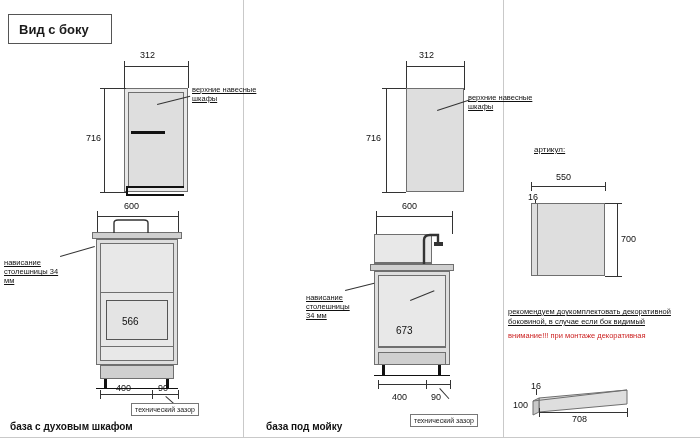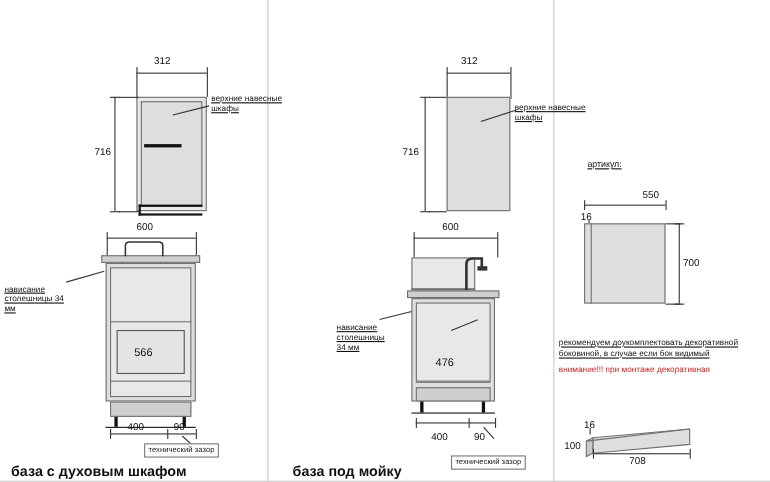--- a/index.html
+++ b/index.html
@@ -33,41 +33,44 @@
   .dimline-v { background: #333; width: 1px; }
   .tick-v { background: #333; width: 1px; height: 9px; }
   .tick-h { background: #333; height: 1px; width: 9px; }
   .dimtext { font-size: 9px; color: #111; white-space: nowrap; }
 
   
   .leader { background: #333; height: 1px; transform-origin: 0 0; }
 
   
   .lbl { font-size: 7.5px; line-height: 9px; color: #111; white-space: pre-line; text-decoration: underline; }
-  .lbl-bold { font-size: 13px; font-weight: bold; color: #111; white-space: nowrap; }
+  .lbl-bold { font-size: 10px; font-weight: bold; color: #111; white-space: nowrap; }
   .lbl-red { font-size: 7.5px; line-height: 9px; color: #cc2222; white-space: pre-line; }
 
   
   .boxlbl {
     border: 1px solid #777; font-size: 7px; padding: 2px 3px;
     background: #fff; white-space: nowrap;
   }
 
   
   .panel { background: #dedede; border: 1px solid #6f6f6f; }
   .panel-dark { background: #cfcfcf; border: 1px solid #6f6f6f; }
   .panel-light { background: #e8e8e8; border: 1px solid #6f6f6f; }
   .panel-line { background: #6f6f6f; }
   .blackbar { background: #111; }
 </style>
 </head>
 <body>
 
 <div id="stage">
 
+  <div class="abs title-box">
+    <span>Вид с боку</span>
+  </div>
 
   <div class="abs vsep" style="left:243px; top:0; height:438px;"></div>
   <div class="abs vsep" style="left:503px; top:0; height:438px;"></div>
   <div class="abs hsep" style="left:0; top:437px; width:700px;"></div>
 
   <div class="abs dimline-h" style="left:124px; top:66px; width:64px;"></div>
   <div class="abs tick-v" style="left:124px; top:61px;"></div>
   <div class="abs tick-v" style="left:188px; top:61px;"></div>
   <div class="abs dimtext" style="left:140px; top:50px;">312</div>
   <div class="abs dimline-v" style="left:124px; top:70px; height:20px;"></div>
@@ -171,21 +174,21 @@
 
   <svg class="abs" width="26" height="34" style="left:420px; top:232px;">
     <path d="M4 33 L4 8 Q4 3 10 3 L18 3 L18 12" fill="none" stroke="#333" stroke-width="2.4"></path>
     <rect x="14" y="10" width="9" height="4" fill="#333"></rect>
   </svg>
 
   <div class="abs panel-dark" style="left:370px; top:264px; width:84px; height:7px;"></div>
 
   <div class="abs panel" style="left:374px; top:271px; width:76px; height:94px;"></div>
   <div class="abs panel-light" style="left:378px; top:275px; width:68px; height:72px;"></div>
-  <div class="abs dimtext" style="left:396px; top:325px; font-size:10px;">476</div>
+  <div class="abs dimtext" style="left:396px; top:325px; font-size:10px;">673</div>
   <div class="abs panel-line" style="left:378px; top:347px; width:68px; height:1px;"></div>
 
   <div class="abs panel-dark" style="left:378px; top:352px; width:68px; height:13px;"></div>
 
   <div class="abs blackbar" style="left:382px; top:365px; width:3px; height:10px;"></div>
   <div class="abs blackbar" style="left:438px; top:365px; width:3px; height:10px;"></div>
   <div class="abs blackbar" style="left:374px; top:375px; width:76px; height:1px;"></div>
 
   <div class="abs leader" style="left:345px; top:290px; width:30px; transform:rotate(-14deg);"></div>
   <div class="abs lbl" style="left:306px; top:293px; width:56px;">нависание
@@ -206,21 +209,21 @@
   <div class="abs leader" style="left:440px; top:388px; width:14px; transform:rotate(48deg);"></div>
   <div class="abs boxlbl" style="left:410px; top:414px;">технический зазор</div>
 
   <div class="abs lbl-bold" style="left:266px; top:421px;">база под мойку</div>
 
   <div class="abs lbl" style="left:534px; top:145px; font-size:8px;">артикул:</div>
 
   <div class="abs dimline-h" style="left:531px; top:186px; width:74px;"></div>
   <div class="abs tick-v" style="left:531px; top:182px;"></div>
   <div class="abs tick-v" style="left:605px; top:182px;"></div>
-  <div class="abs dimtext" style="left:556px; top:172px;margin-left:28px;">550</div>
+  <div class="abs dimtext" style="left:556px; top:172px;">550</div>
 
   <div class="abs dimtext" style="left:528px; top:192px;">16</div>
   <div class="abs dimline-v" style="left:535px; top:200px; height:8px;"></div>
 
   <div class="abs panel" style="left:531px; top:203px; width:74px; height:73px;"></div>
   <div class="abs panel-line" style="left:537px; top:203px; width:1px; height:73px;"></div>
 
   <div class="abs dimline-v" style="left:617px; top:203px; height:73px;"></div>
   <div class="abs tick-h" style="left:613px; top:203px;"></div>
   <div class="abs tick-h" style="left:613px; top:276px;"></div>

